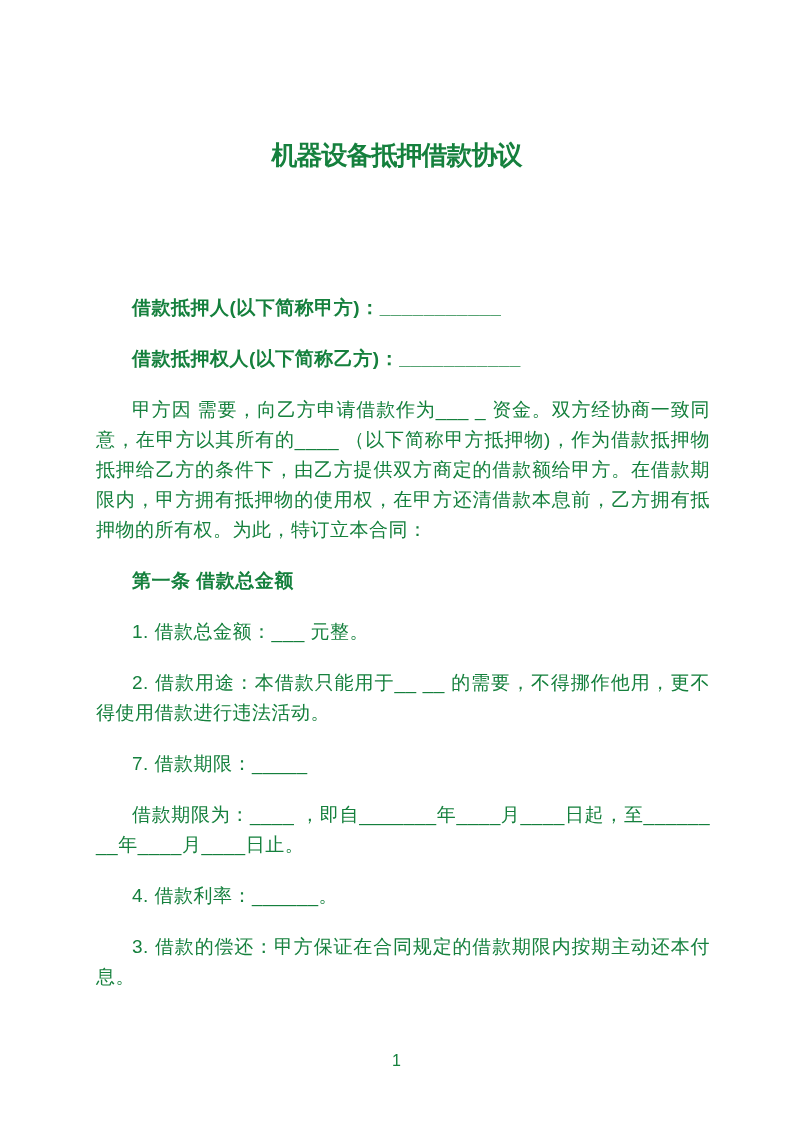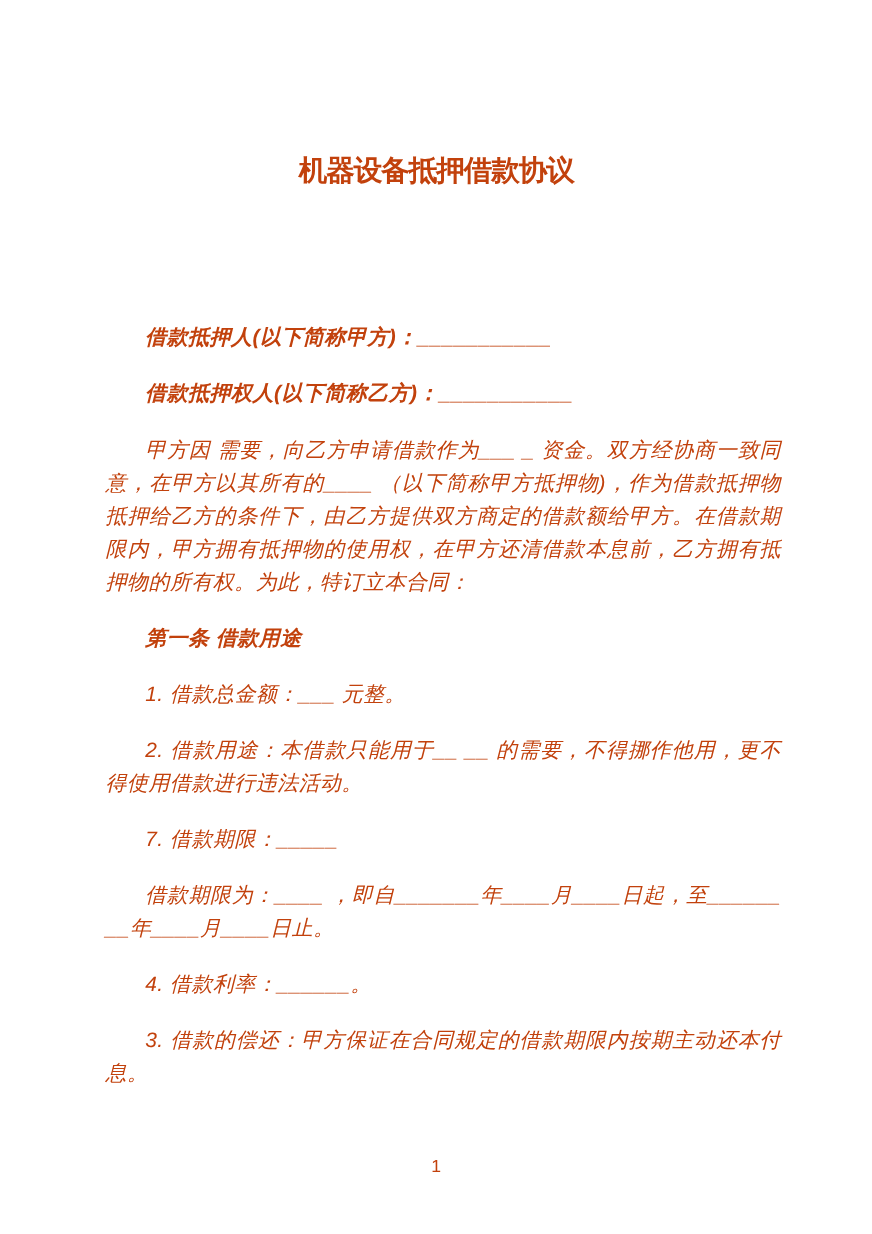--- a/index.html
+++ b/index.html
@@ -7,21 +7,21 @@
   html, body {
     background: #ffffff;
   }
 
   .page {
     position: relative;
     width: 793px;
     height: 1122px;
     margin: 0 auto;
     background: #ffffff;
-    color: #c2410c;
+    color: #15803d;
     font-family: "Liberation Sans", "DejaVu Sans", sans-serif;
     overflow: hidden;
   }
 
   .doc-title {
     padding-top: 137px;
     margin-bottom: 120px;
     text-align: center;
     font-size: 26px;
     line-height: 36px;
@@ -35,21 +35,20 @@
   }
 
   .content p {
     font-size: 19px;
     line-height: 30px;
     margin-bottom: 21px;
     text-indent: 36px;
     text-align: justify;
     word-break: break-all;
     letter-spacing: 0.5px;
-    font-style: italic;
   }
 
   .content p.bold {
     font-weight: bold;
   }
 
   .page-number {
     position: absolute;
     left: 0;
     right: 0;
@@ -67,21 +66,21 @@
   <h1 class="doc-title">机器设备抵押借款协议</h1>
 
   <div class="content">
 
     <p class="bold">借款抵押人(以下简称甲方)：___________</p>
 
     <p class="bold">借款抵押权人(以下简称乙方)：___________</p>
 
     <p>甲方因 需要，向乙方申请借款作为___ _ 资金。双方经协商一致同意，在甲方以其所有的____ （以下简称甲方抵押物)，作为借款抵押物抵押给乙方的条件下，由乙方提供双方商定的借款额给甲方。在借款期限内，甲方拥有抵押物的使用权，在甲方还清借款本息前，乙方拥有抵押物的所有权。为此，特订立本合同：</p>
 
-    <p class="bold">第一条 借款用途</p>
+    <p class="bold">第一条 借款总金额</p>
 
     <p>1. 借款总金额：___ 元整。</p>
 
     <p>2. 借款用途：本借款只能用于__ __ 的需要，不得挪作他用，更不得使用借款进行违法活动。</p>
 
     <p>7. 借款期限：_____</p>
 
     <p>借款期限为：____ ，即自_______年____月____日起，至________年____月____日止。</p>
 
     <p>4. 借款利率：______。</p>

